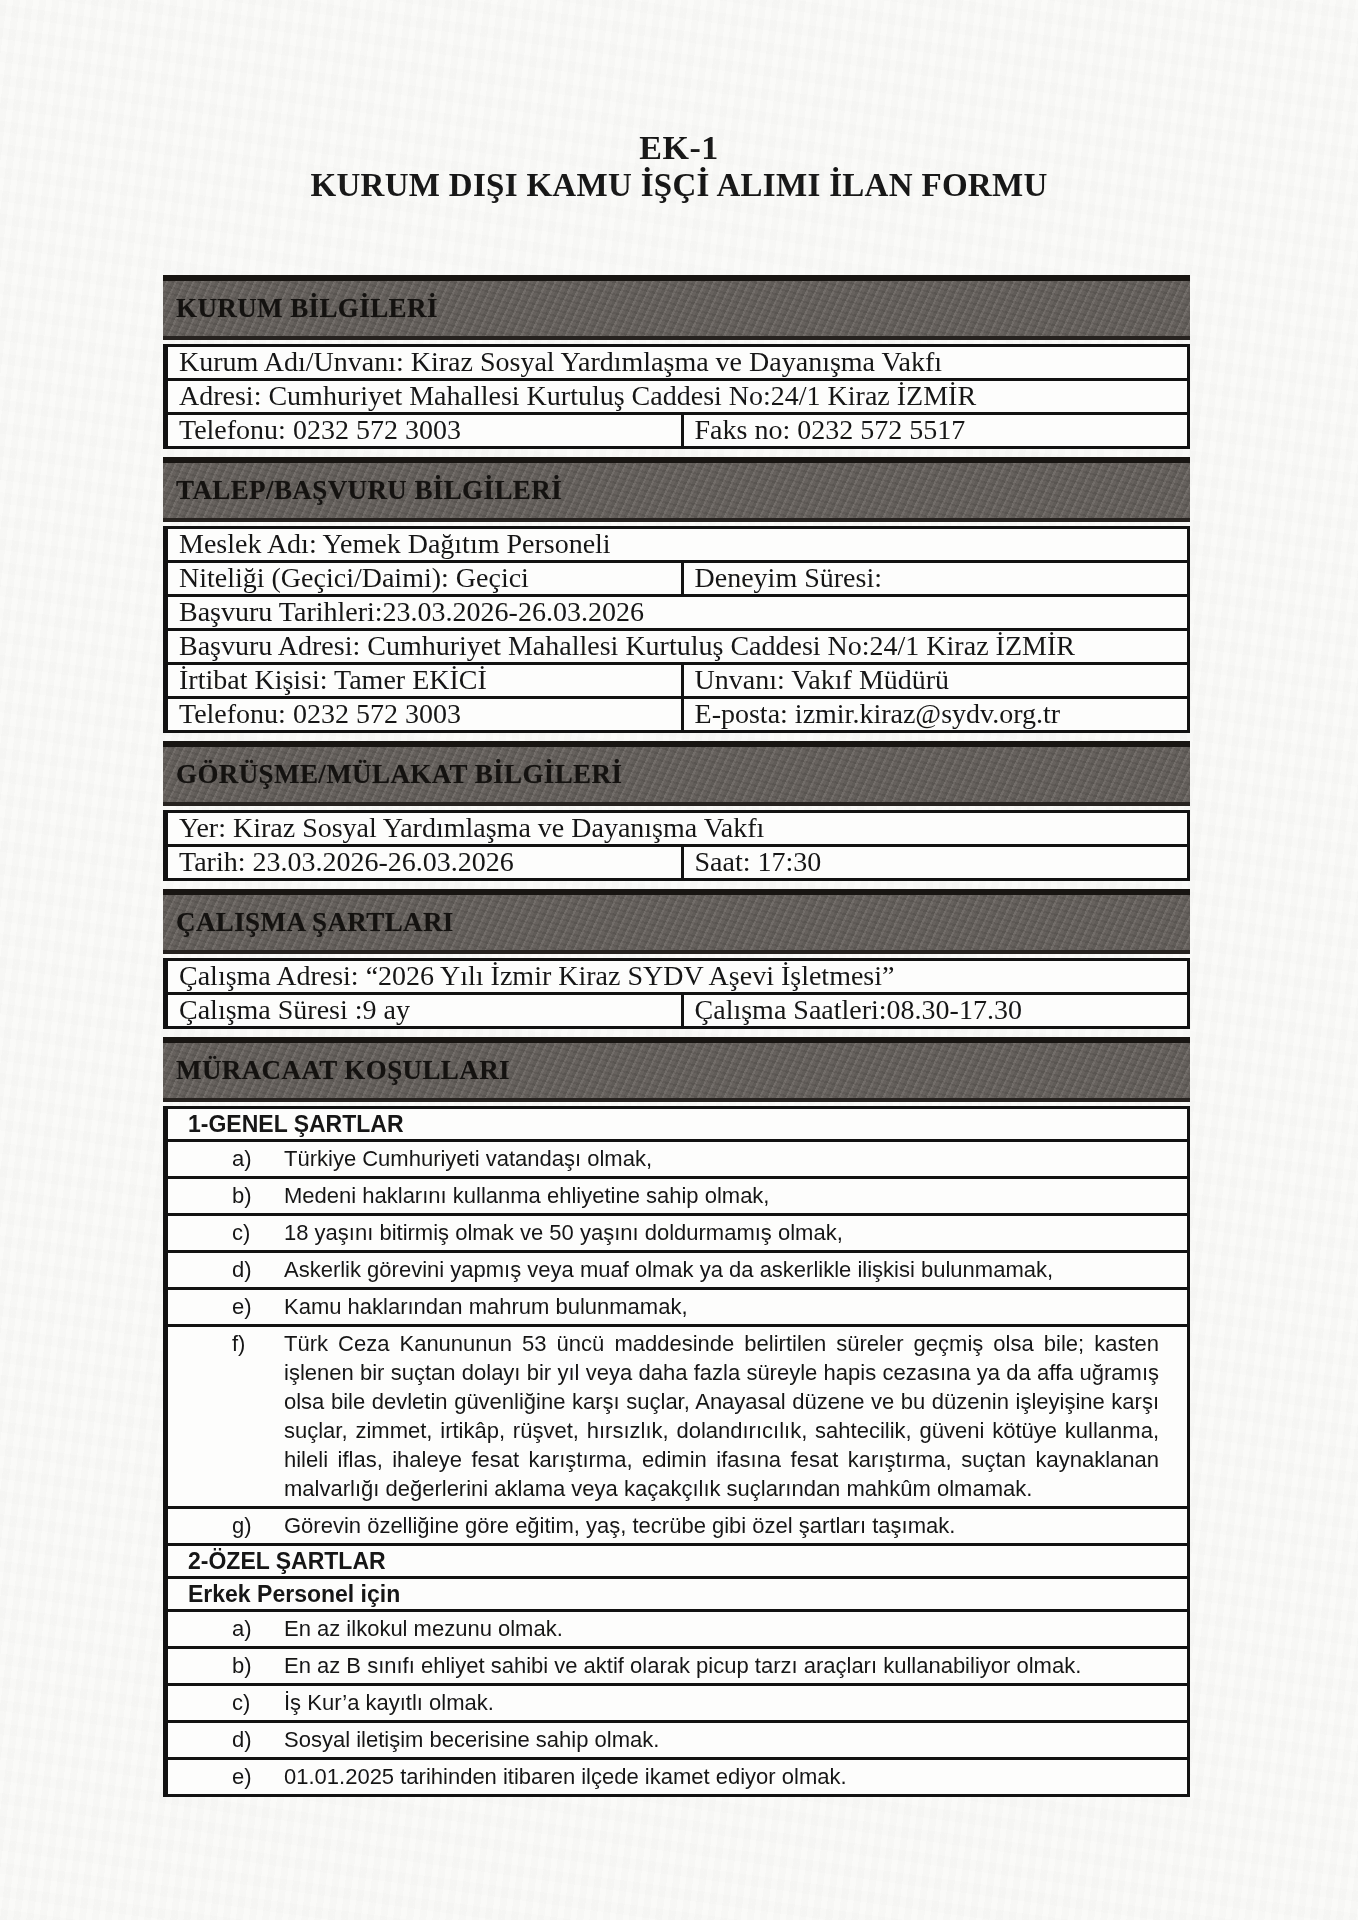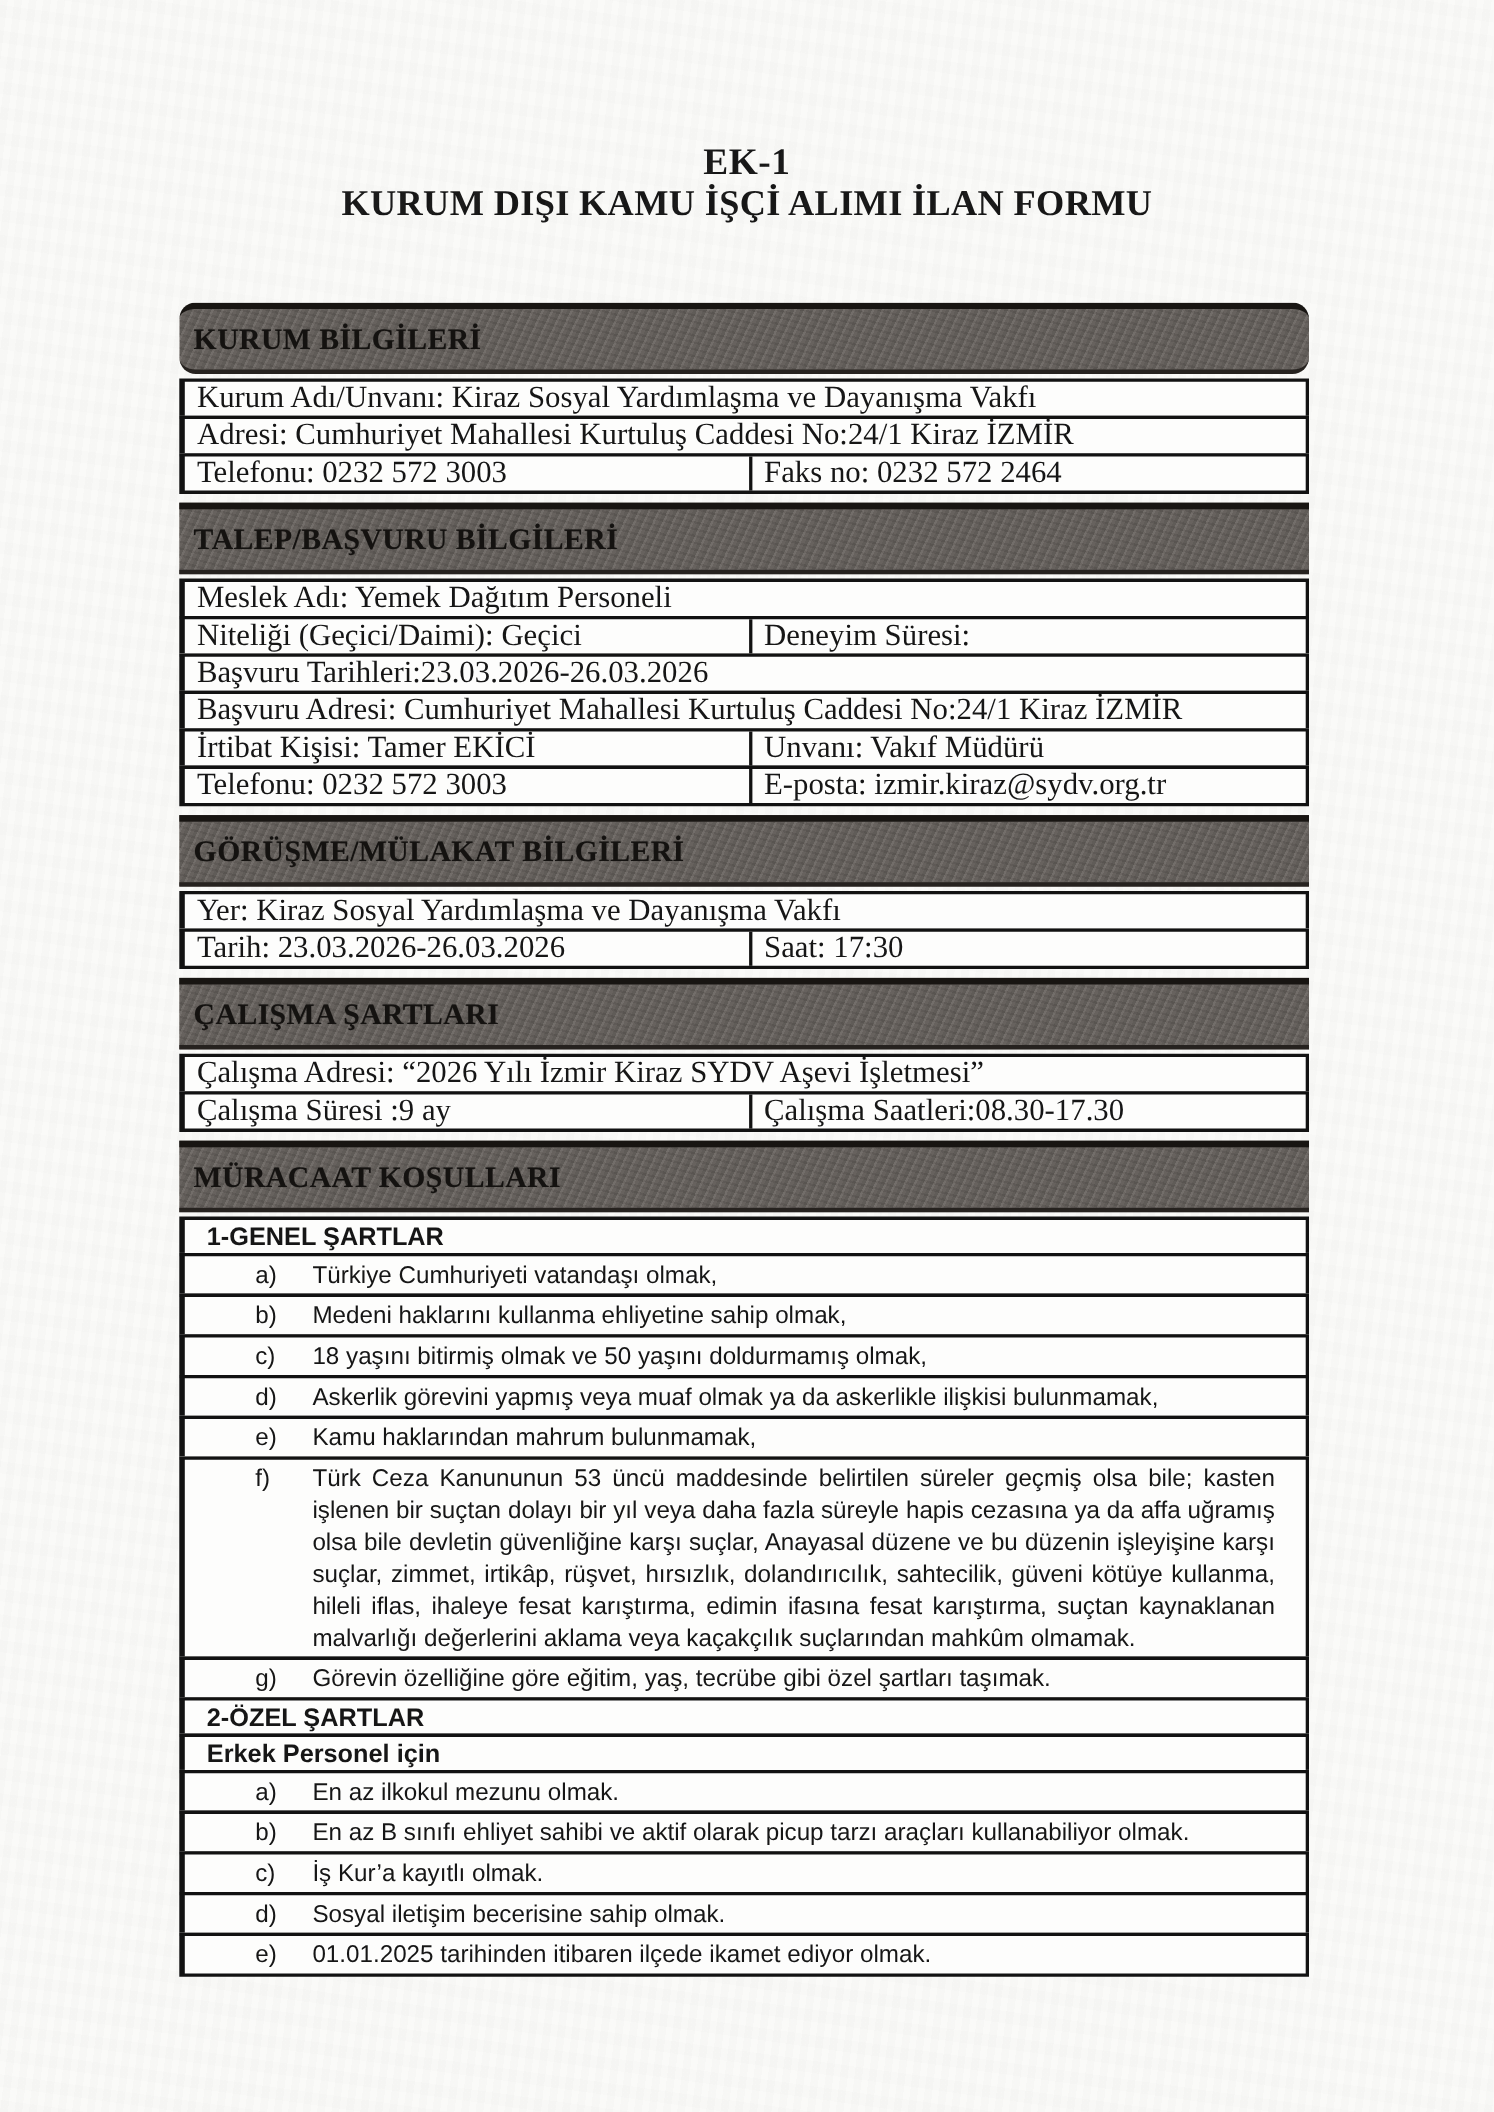--- a/index.html
+++ b/index.html
@@ -45,21 +45,21 @@
       repeating-linear-gradient(115deg, rgba(0,0,0,0.10) 0 3px, rgba(255,255,255,0.05) 3px 5px, rgba(0,0,0,0.04) 5px 8px),
       repeating-linear-gradient(15deg, rgba(25,20,16,0.10) 0 2px, transparent 2px 6px);
     border-top: 6px solid #181512;
     border-bottom: 4px solid #26221f;
     display: flex; align-items: center;
     padding-left: 13px;
     font-weight: bold; font-size: 27px; letter-spacing: 0.4px;
     color: #141210;
     text-shadow: 0 0 1px rgba(0,0,0,0.35);
   }
-  .doc-table > .t-bar:first-child { margin-top: 0; border-radius: 15px; }
+  .doc-table > .t-bar:first-child { margin-top: 0; }
 
   
   .t-row, .t-sub, .t-item {
     box-sizing: border-box;
     background: #fdfdfc;
     border: 3px solid #121212;
     border-left-width: 5px;
     margin-top: -3px;
   }
   .t-bar + .t-row, .t-bar + .t-sub, .t-bar + .t-item { margin-top: 0; }
@@ -117,21 +117,21 @@
 <div class="doc-table">
     <div class="t-bar">KURUM BİLGİLERİ</div>
     <div class="t-row">
       <div class="cell">Kurum Adı/Unvanı: Kiraz Sosyal Yardımlaşma ve Dayanışma Vakfı</div>
     </div>
     <div class="t-row">
       <div class="cell">Adresi: Cumhuriyet Mahallesi Kurtuluş Caddesi No:24/1 Kiraz İZMİR</div>
     </div>
     <div class="t-row">
       <div class="cell c1of2">Telefonu: 0232 572 3003</div>
-      <div class="cell c2">Faks no: 0232 572 2464</div>
+      <div class="cell c2">Faks no: 0232 572 5517</div>
     </div>
     <div class="t-bar">TALEP/BAŞVURU BİLGİLERİ</div>
     <div class="t-row">
       <div class="cell c1of2">Meslek Adı: Yemek Dağıtım Personeli</div>
     </div>
     <div class="t-row">
       <div class="cell c1of2">Niteliği (Geçici/Daimi): Geçici</div>
       <div class="cell c2">Deneyim Süresi:</div>
     </div>
     <div class="t-row">

